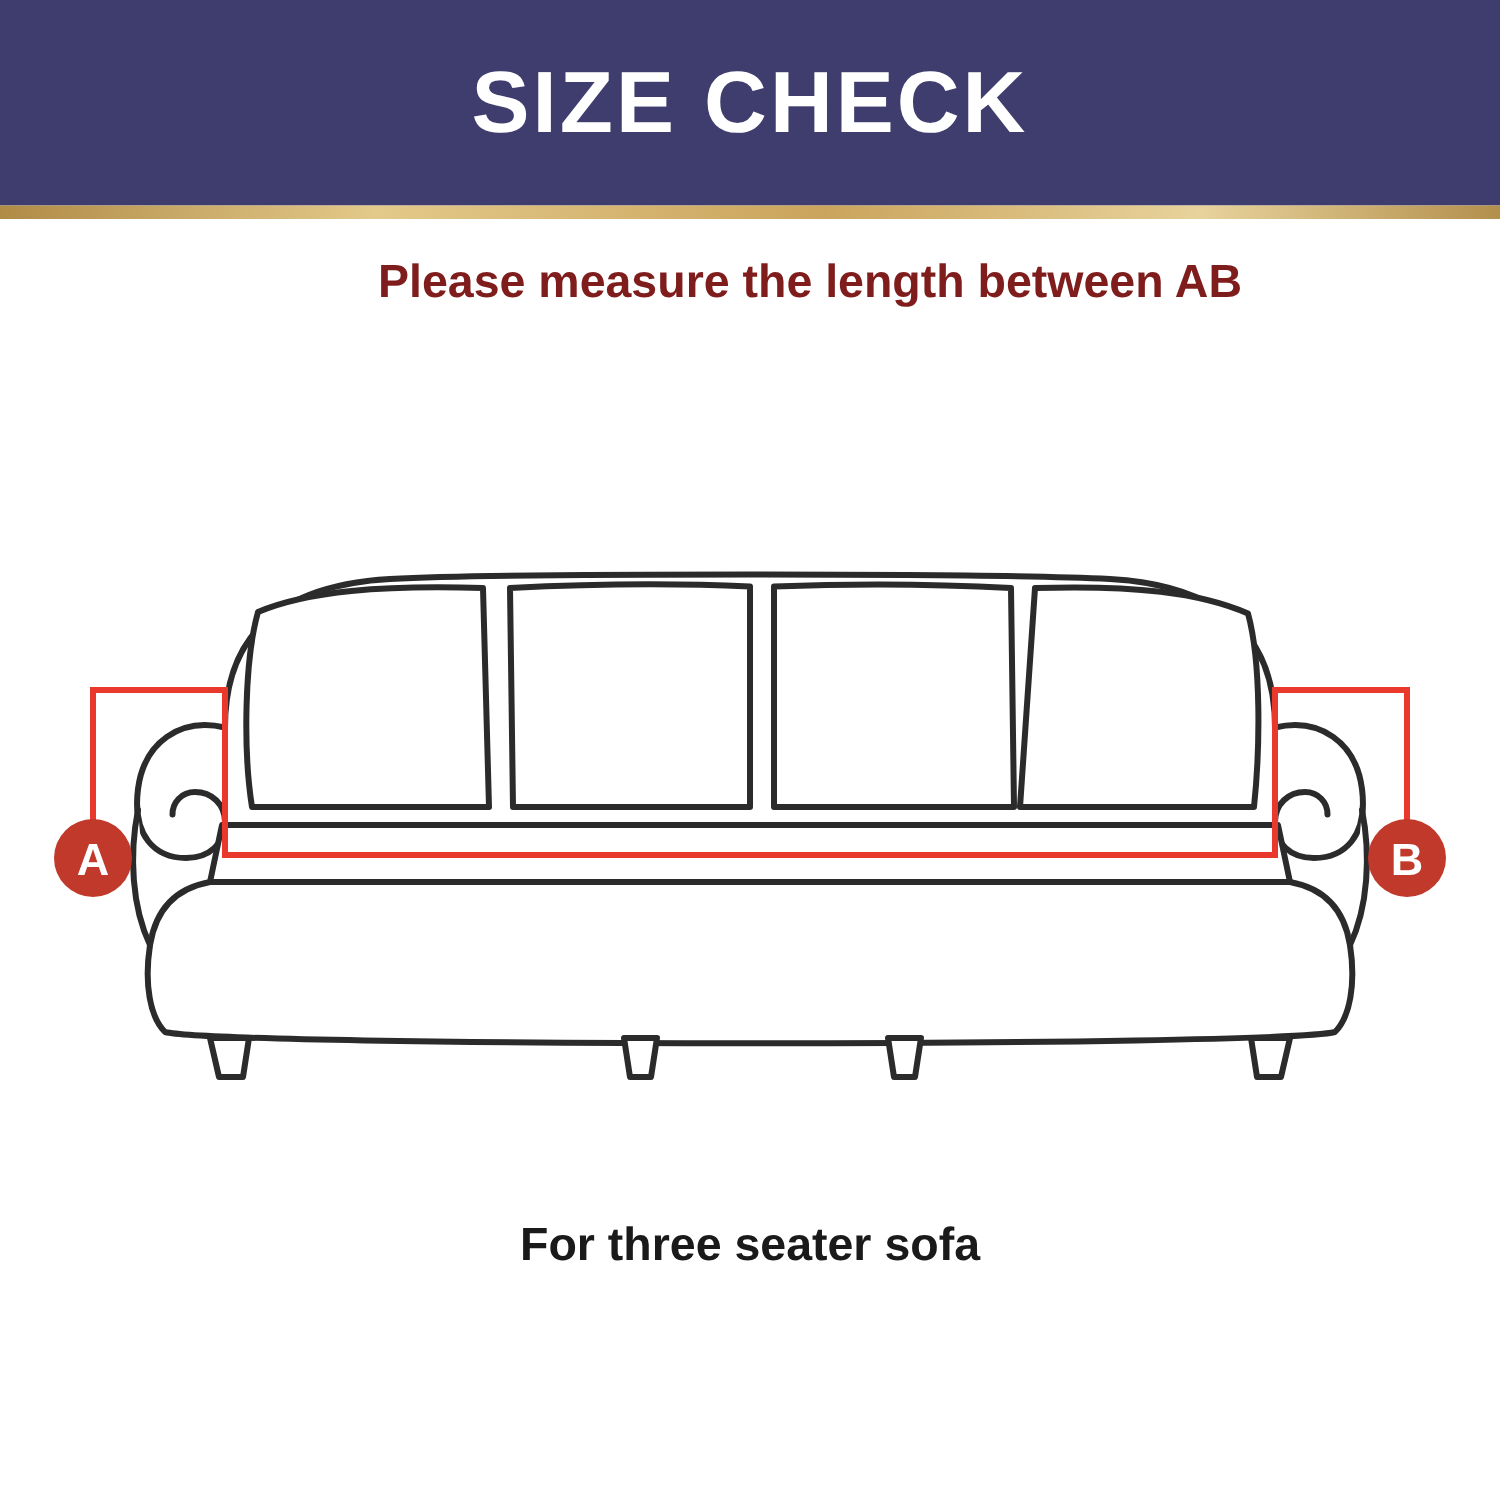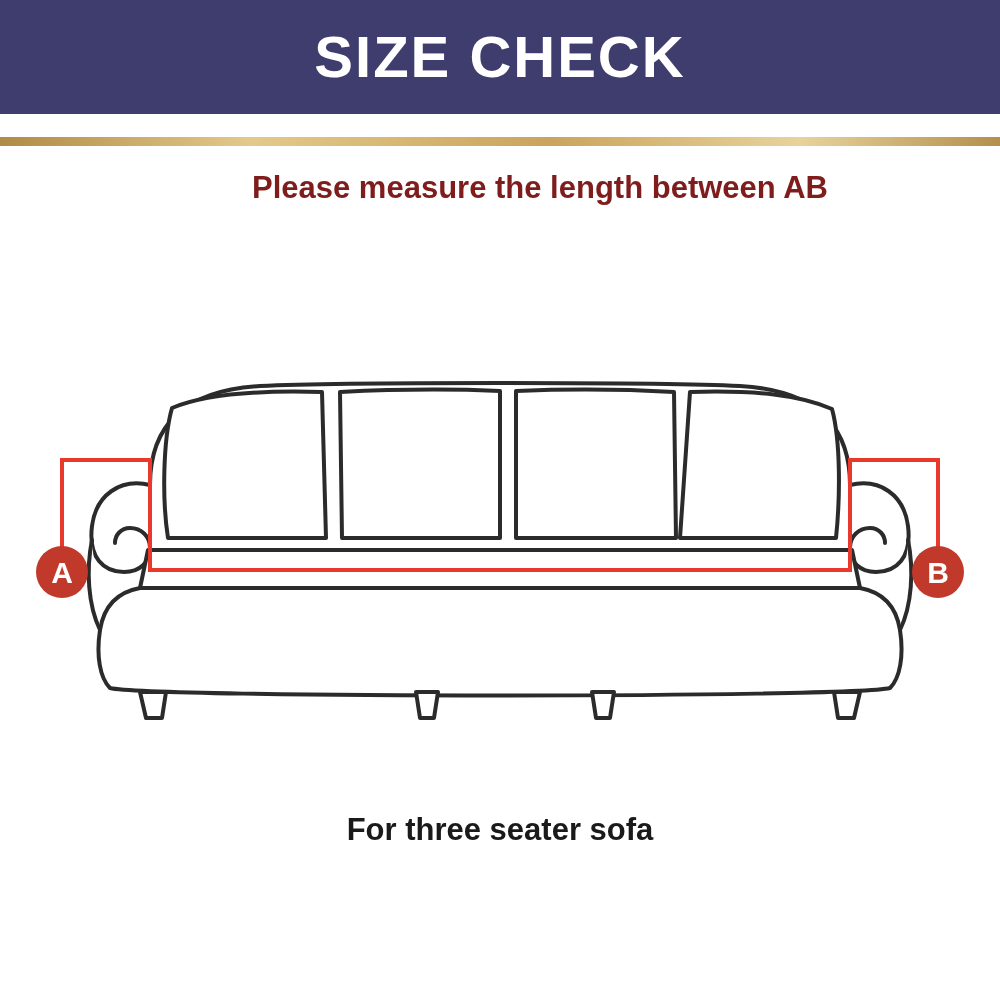--- a/index.html
+++ b/index.html
@@ -21,21 +21,21 @@
     height: 1000px;
     background: #ffffff;
   }
 
   
   .banner {
     position: absolute;
     left: 0;
     top: 0;
     width: 1000px;
-    height: 114px;
+    height: 137px;
     background: #3f3d6e;
     display: flex;
     align-items: center;
     justify-content: center;
   }
   .banner-title {
     color: #ffffff;
     font-size: 58px;
     font-weight: bold;
     letter-spacing: 2px;

